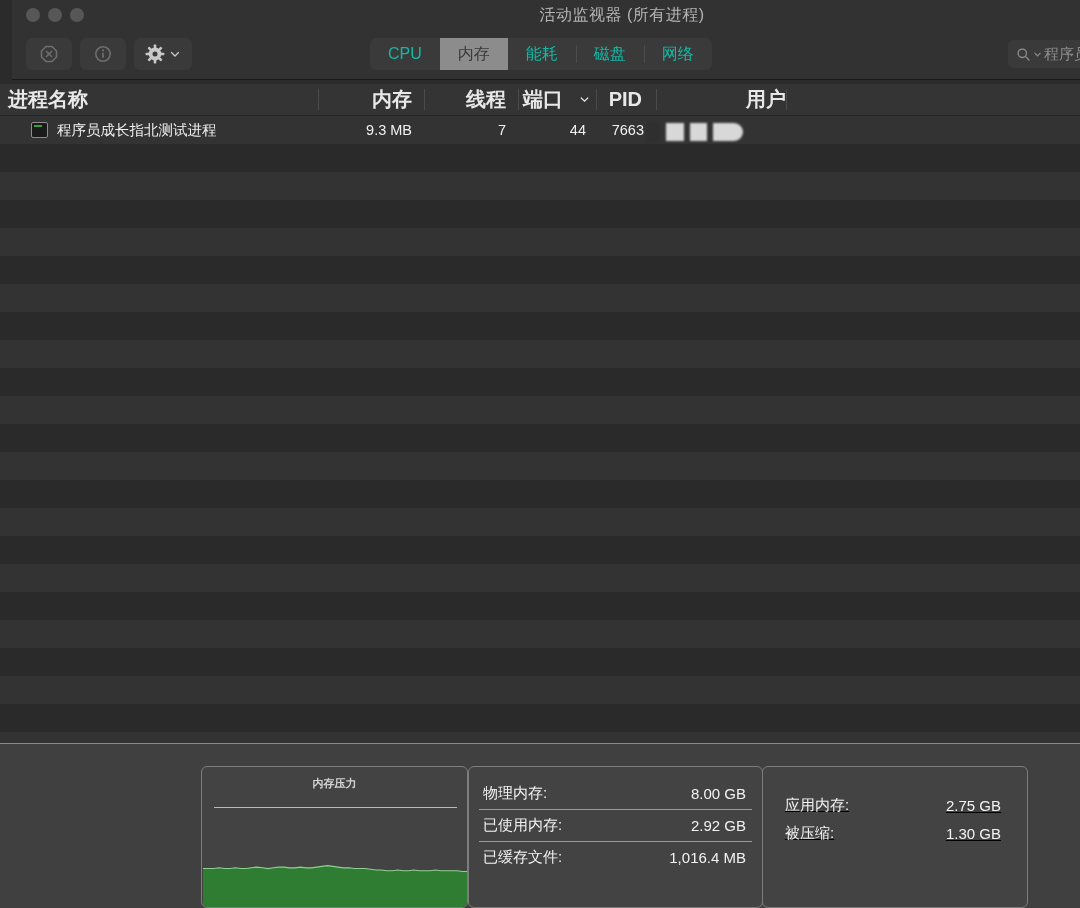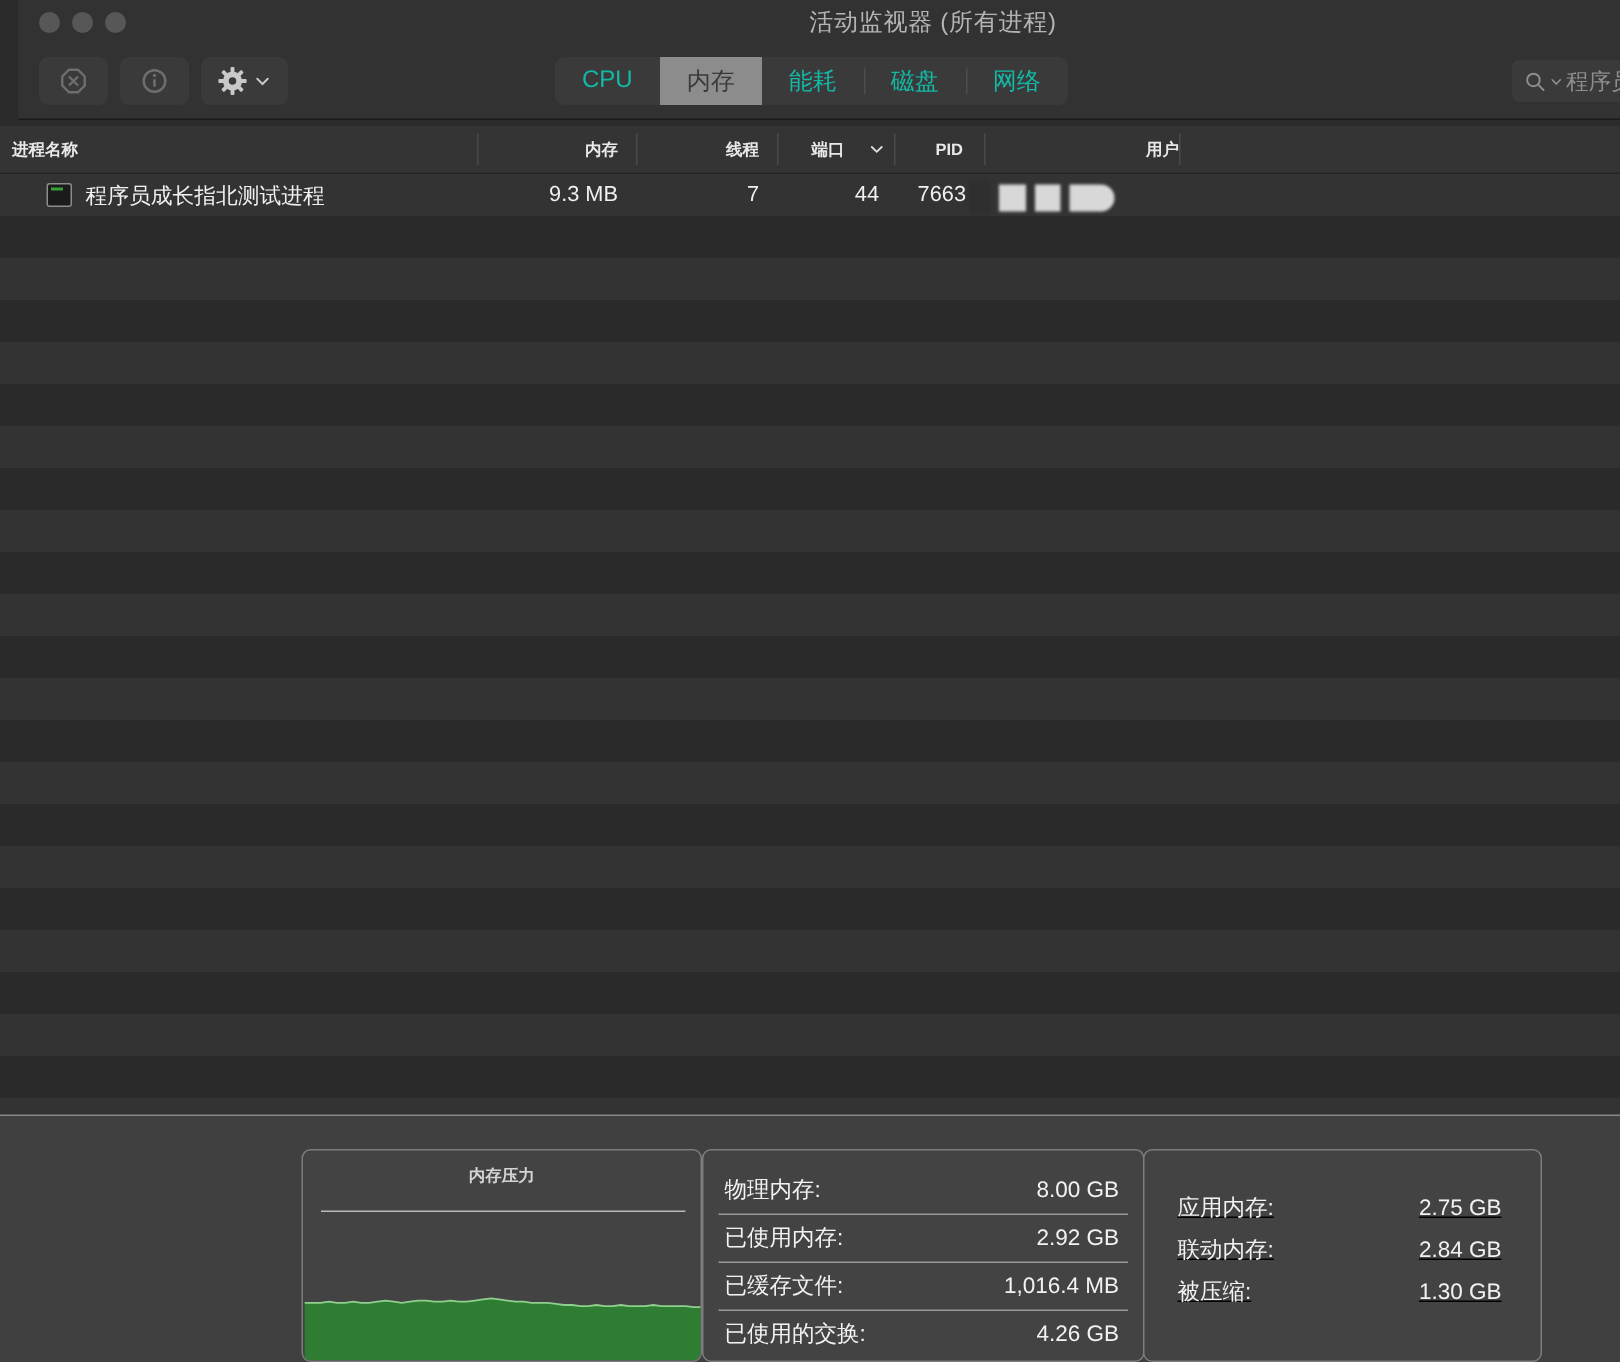--- a/index.html
+++ b/index.html
@@ -133,21 +133,21 @@
     background: #343434;
     border-bottom: 1px solid #242424;
     box-sizing: border-box;
   }
   .th {
     position: absolute;
     top: 0;
     height: 31px;
     display: flex;
     align-items: center;
-    font-size: 11px;
+    font-size: 20px;
     font-weight: bold;
     color: #e8e8e8;
     box-sizing: border-box;
   }
   .th .sep {
     position: absolute;
     left: 0; top: 5px;
     width: 1px; height: 21px;
     background: #4a4a4a;
   }
@@ -457,37 +457,29 @@
           <span class="stat-value">8.00 GB</span>
         </div>
         <div class="stat-row">
           <span class="stat-label">已使用内存:</span>
           <span class="stat-value">2.92 GB</span>
         </div>
         <div class="stat-row">
           <span class="stat-label">已缓存文件:</span>
           <span class="stat-value">1,016.4 MB</span>
         </div>
-        <div class="stat-row">
-          <span class="stat-label">已使用的交换:</span>
-          <span class="stat-value">4.26 GB</span>
-        </div>
       </div>
     </div>
 
     <div class="stats-card stats-right">
       <div class="inner">
         <div class="stat-row">
           <span class="stat-label">应用内存:</span>
           <span class="stat-value">2.75 GB</span>
         </div>
         <div class="stat-row">
-          <span class="stat-label">联动内存:</span>
-          <span class="stat-value">2.84 GB</span>
-        </div>
-        <div class="stat-row">
           <span class="stat-label">被压缩:</span>
           <span class="stat-value">1.30 GB</span>
         </div>
       </div>
     </div>
   </div>
 </div>
 
 </body></html>

